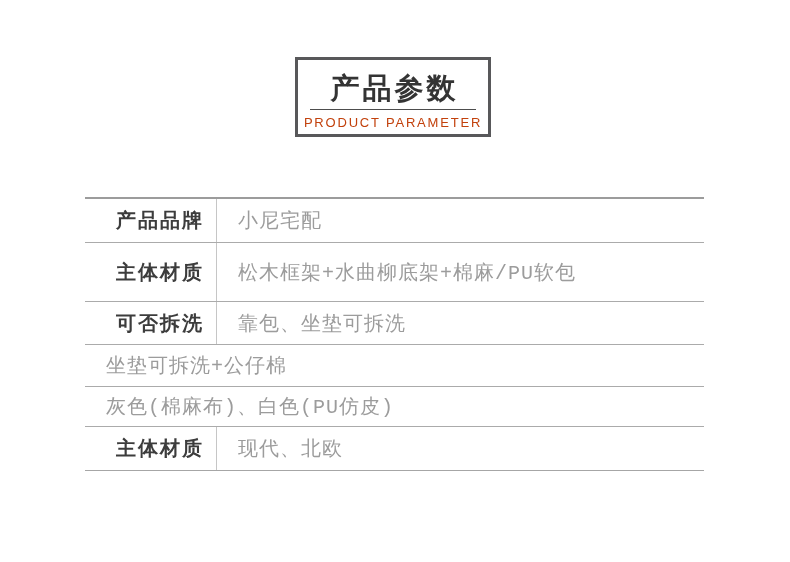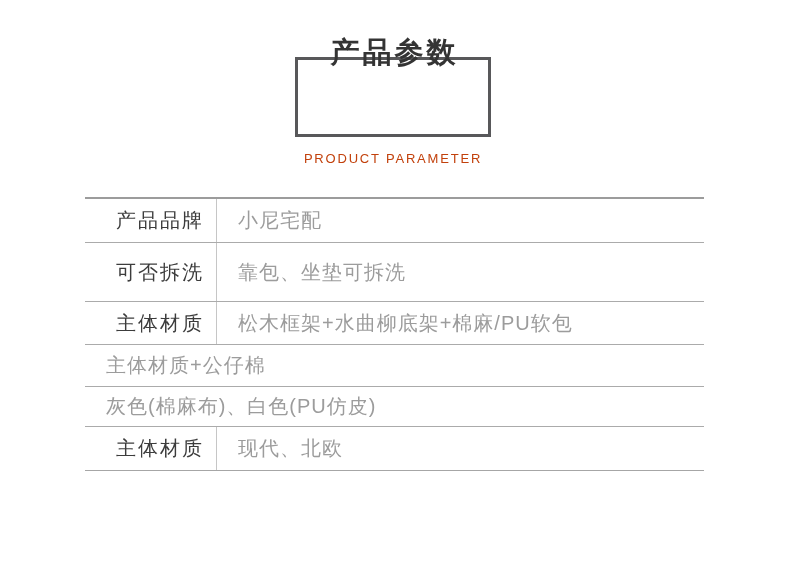--- a/index.html
+++ b/index.html
@@ -16,21 +16,20 @@
     position: absolute;
     left: 295px; top: 57px;
     width: 196px; height: 80px;
     border: 3px solid #58585a;
     background: #ffffff;
     display: flex;
     flex-direction: column;
     align-items: center;
     justify-content: center;
     padding-top: 9px;
-    gap: 36px;
   }
   .header-title {
     font-size: 29px;
     font-weight: 700;
     color: #343434;
     letter-spacing: 3px;
     text-indent: 3px;
     line-height: 1.1;
     white-space: nowrap;
   }
@@ -68,66 +67,67 @@
   .spec-row:nth-child(5) { height: 40px; }
   .spec-row:nth-child(6) { height: 43px; }
   .spec-label {
     width: 132px;
     flex: 0 0 132px;
     border-right: 1px solid #c6c6c6;
     display: flex;
     align-items: center;
     padding-left: 31px;
     font-size: 20px;
-    font-weight: 400;
+    font-weight: 700;
     color: #3c3c3c;
     letter-spacing: 2px;
     white-space: nowrap;
     overflow: hidden;
     text-align: right;
   }
   .spec-value {
     flex: 1;
     display: flex;
     align-items: center;
     padding-left: 21px;
     font-size: 20px;
     color: #9c9c9c;
     letter-spacing: 1px;
     white-space: nowrap;
     overflow: hidden;
+    font-family: Liberation Mono, monospace;
   }
 </style>
 </head>
 <body>
 
 <div class="header-box">
   <div class="header-title">产品参数</div>
   <div class="header-divider"></div>
   <div class="header-subtitle">PRODUCT PARAMETER</div>
 </div>
 
 <div class="spec-table" id="spec-table">
   <div class="spec-row">
     <div class="spec-label">产品品牌</div>
     <div class="spec-value">小尼宅配</div>
   </div>
 
   <div class="spec-row">
+    <div class="spec-label">主体材质</div>
+    <div class="spec-value">松木框架+水曲柳底架+棉麻/PU软包</div>
+  </div>
+
+  <div class="spec-row">
     <div class="spec-label">可否拆洗</div>
     <div class="spec-value">靠包、坐垫可拆洗</div>
   </div>
 
   <div class="spec-row">
-    <div class="spec-label">主体材质</div>
-    <div class="spec-value">松木框架+水曲柳底架+棉麻/PU软包</div>
-  </div>
-
-  <div class="spec-row">
-    <div class="spec-value">主体材质+公仔棉</div>
+    <div class="spec-value">坐垫可拆洗+公仔棉</div>
   </div>
 
   <div class="spec-row">
     <div class="spec-value">灰色(棉麻布)、白色(PU仿皮)</div>
   </div>
 
   <div class="spec-row">
     <div class="spec-label">主体材质</div>
     <div class="spec-value">现代、北欧</div>
   </div>

